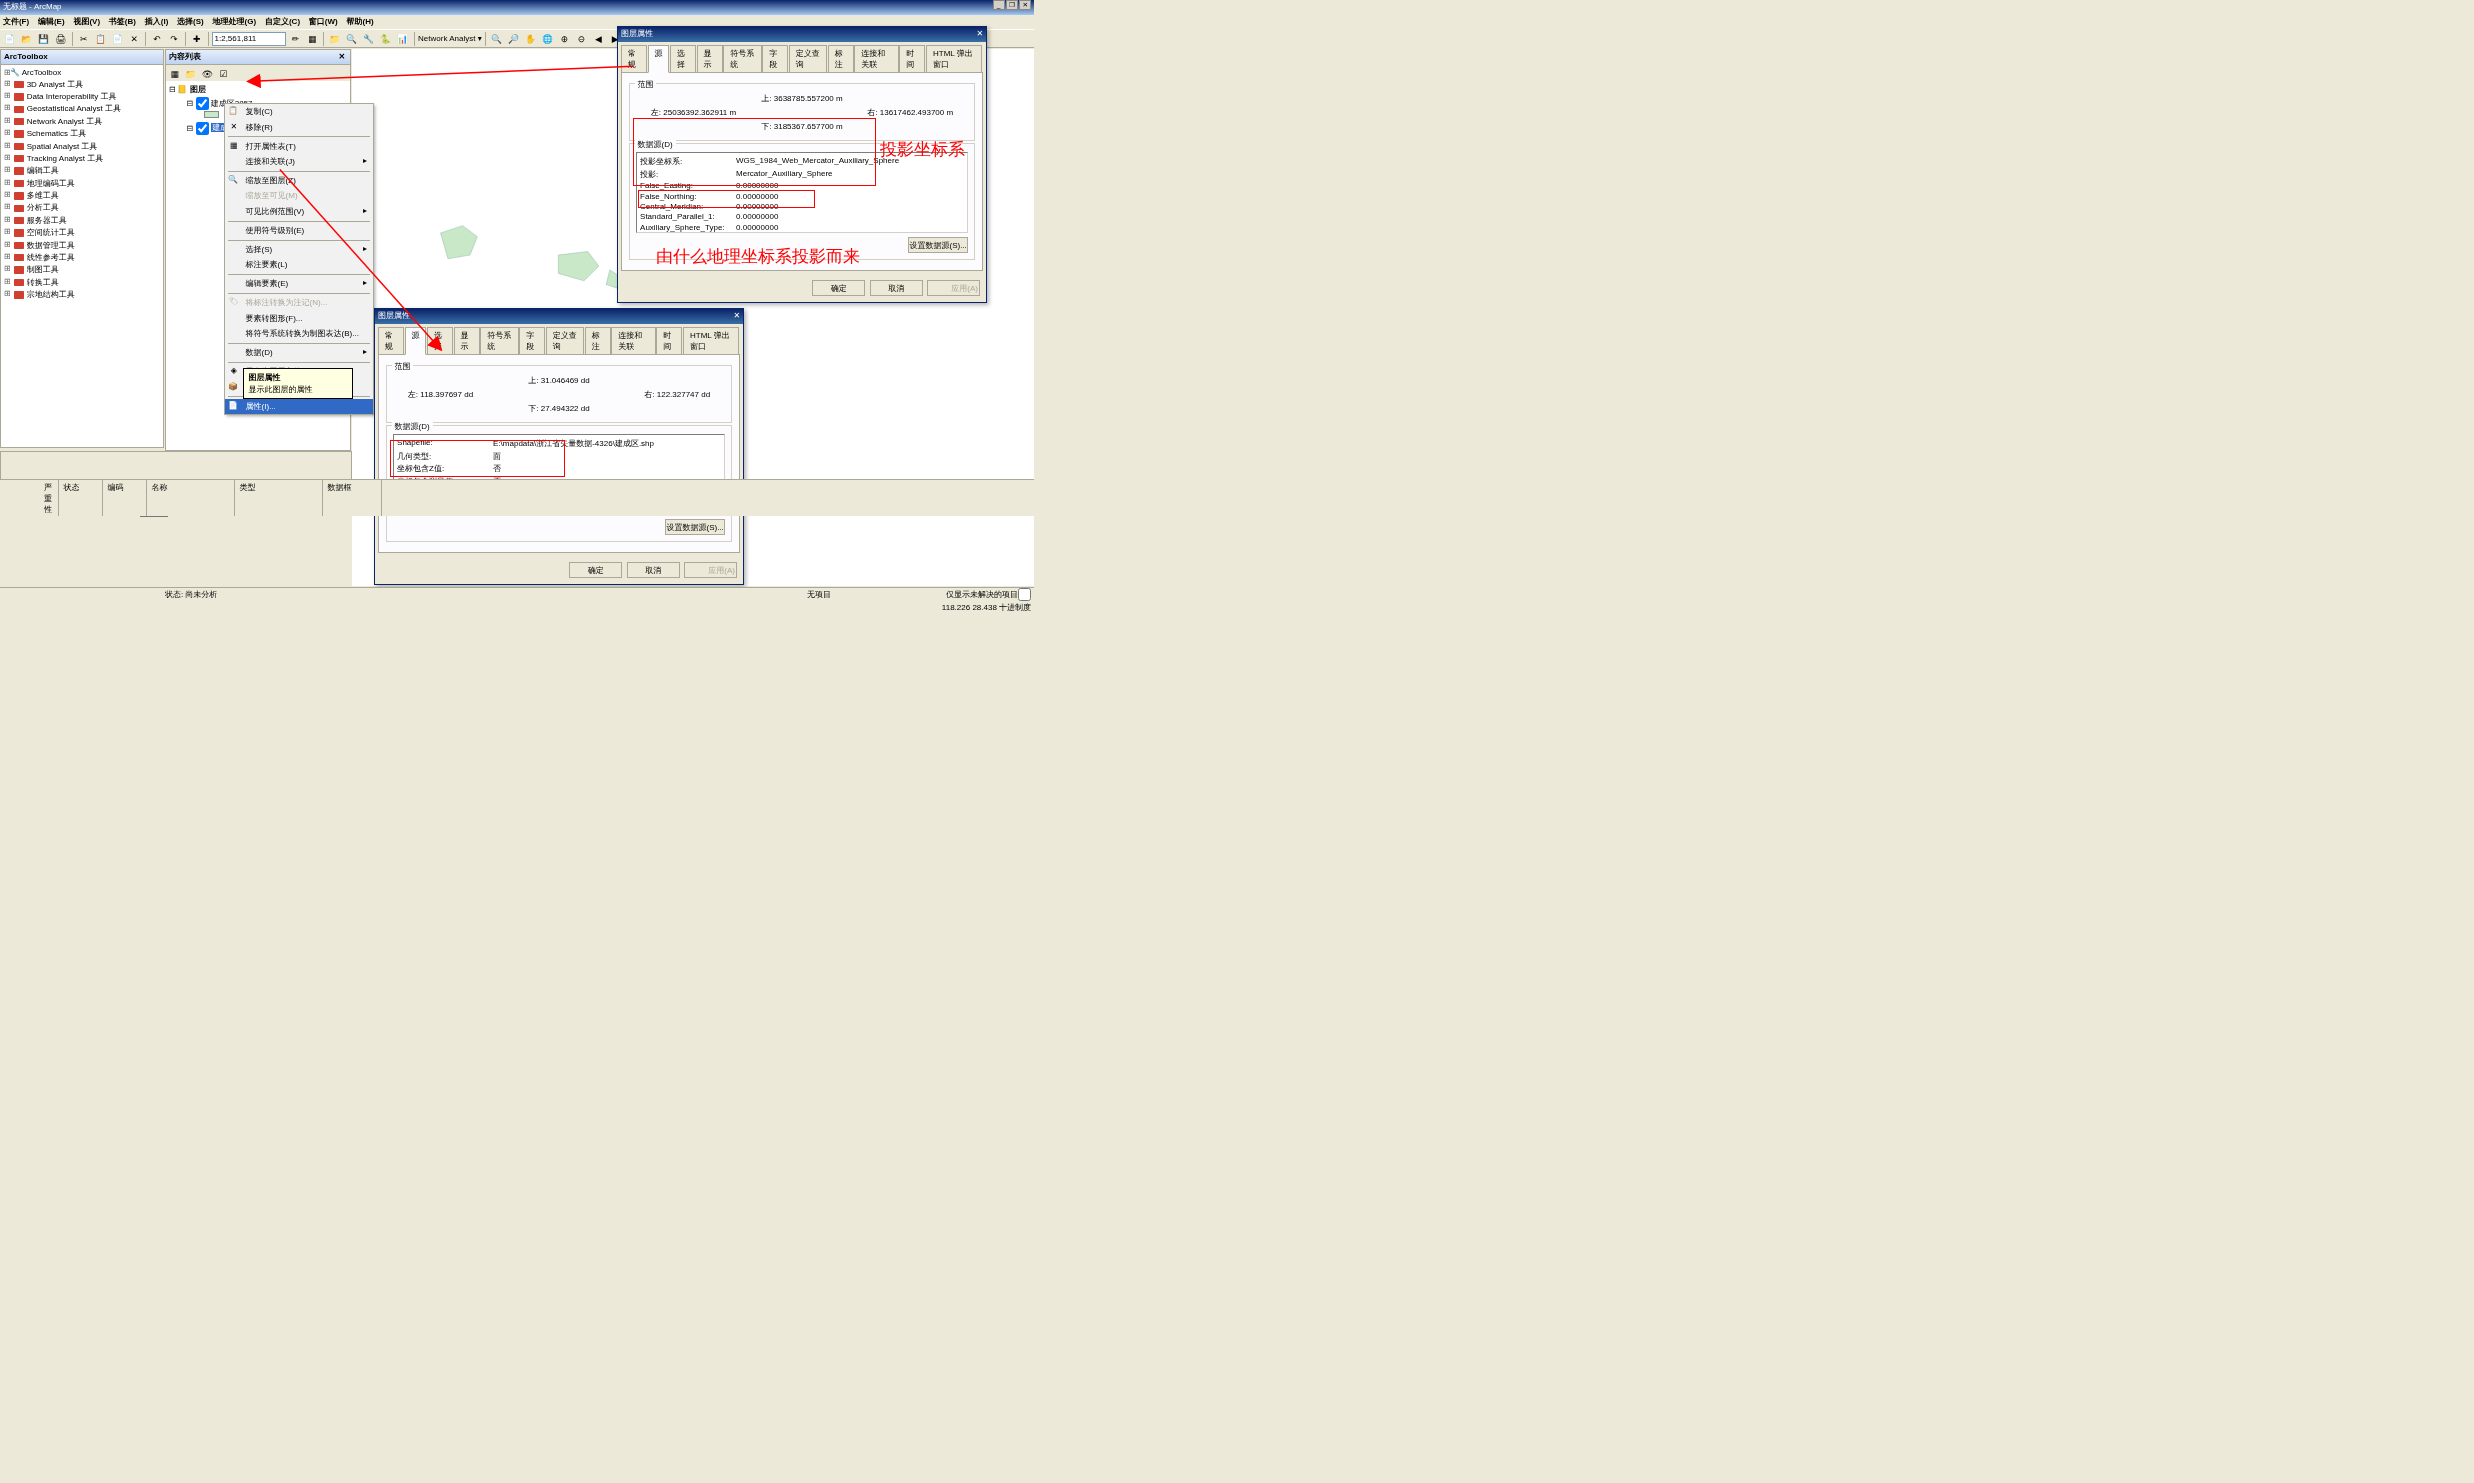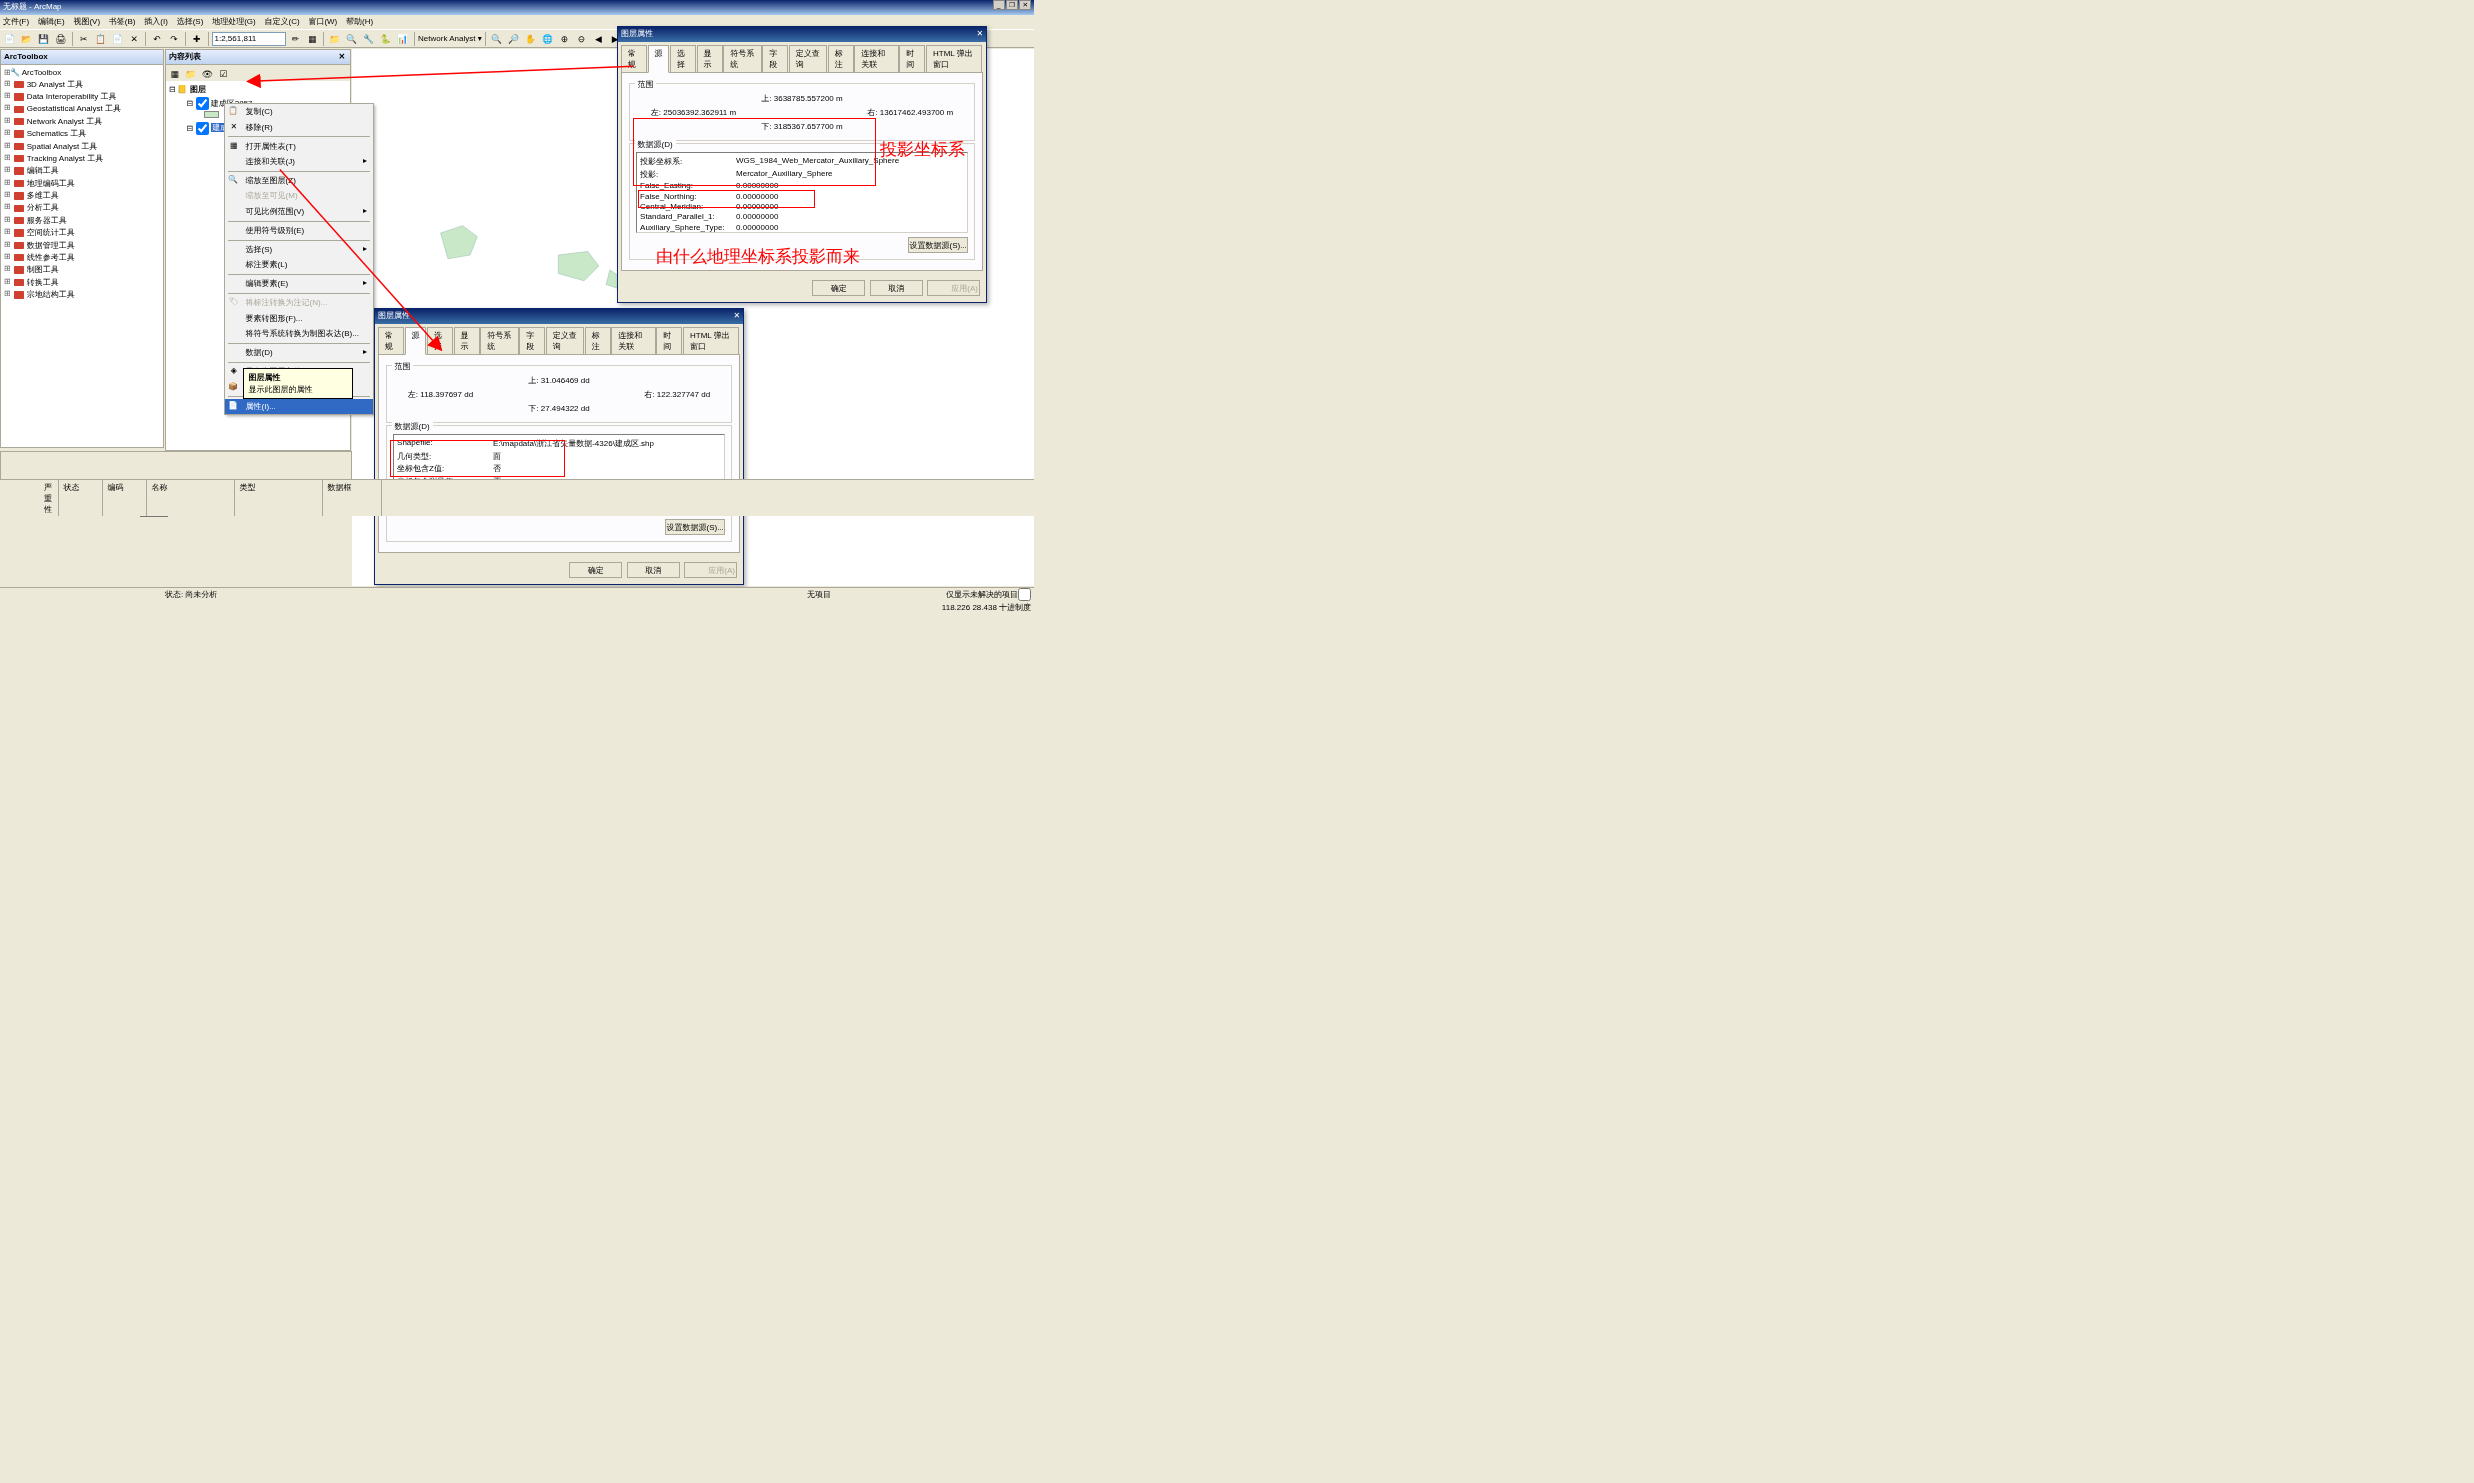--- a/index.html
+++ b/index.html
@@ -1,20 +1,20 @@
 <!DOCTYPE html>
 <html><head>
 <meta charset="utf-8">
 <style>
 * { margin: 0; padding: 0; box-sizing: border-box; font-family: Tahoma, Arial, sans-serif; font-size: 8px; }
 body { background: #ece9d8; width: 1034px; height: 615px; position: relative; overflow: hidden; }
 .titlebar { background: linear-gradient(to bottom, #0a246a, #a6caf0); color: white; height: 14.7px; line-height: 14.7px; padding: 0 2.9px; display: flex; justify-content: space-between; }
 .titlebar-btns { display: flex; gap: 1.5px; }
 .titlebar-btn { width: 11.8px; height: 10.3px; background: #d4d0c8; border: 0.7px solid #888; font-size: 6.6px; text-align: center; line-height: 8.8px; color: black; }
-.menubar { background: #ece9d8; height: 14.7px; padding: 1.5px 2.9px; display: flex; gap: 8.8px; }
+.menubar { background: #ece9d8; height: 14.7px; padding: 1.5px 2.9px; display: flex; gap: 8.8px; font-weight: bold; }
 .menubar span { cursor: pointer; }
 .toolbar { background: #ece9d8; border-top: 0.7px solid #fff; border-bottom: 0.7px solid #aca899; height: 19px; padding: 1.5px 2.9px; display: flex; align-items: center; gap: 2.2px; }
 .tb-btn { width: 14.7px; height: 14.7px; border: 0.7px solid transparent; display: flex; align-items: center; justify-content: center; font-size: 8.8px; }
 .tb-sep { width: 0.7px; height: 13.3px; background: #aca899; margin: 0 1.5px; }
 .scale-box { height: 14.7px; width: 74px; border: 0.7px solid #7f9db9; background: white; padding: 0 1.5px; }
 .panel { position: absolute; background: white; border: 0.7px solid #aca899; }
 .panel-title { background: linear-gradient(to bottom, #e6eefc, #c0d4f0); height: 14.7px; line-height: 14.7px; padding: 0 2.9px; font-weight: bold; border-bottom: 0.7px solid #aca899; display: flex; justify-content: space-between; }
 .panel-close { width: 10.3px; text-align: center; cursor: pointer; }
 .arctoolbox { left: 0; top: 49px; width: 164px; height: 399px; }
 .tree { padding: 2.9px; }

